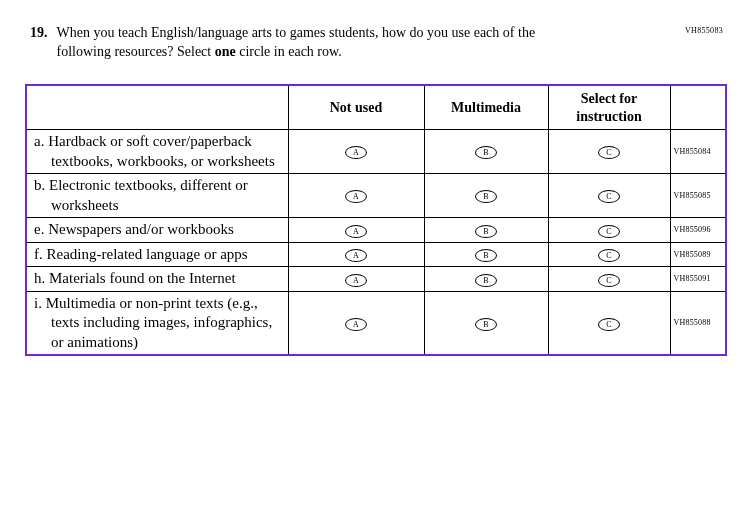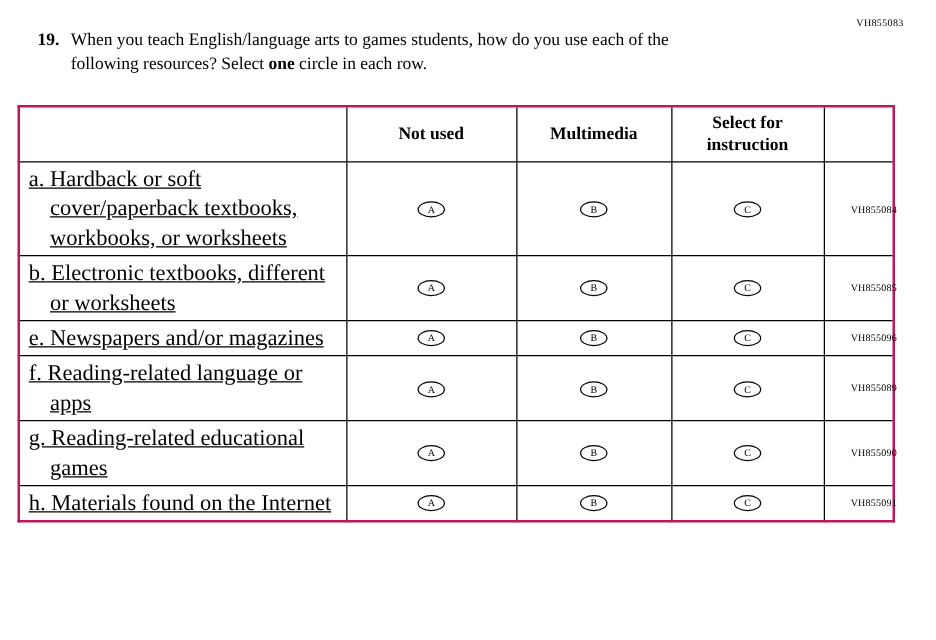--- a/index.html
+++ b/index.html
@@ -8,21 +8,21 @@
     width: 749px;
     height: 512px;
     background: #ffffff;
     color: #000000;
     font-family: "Liberation Serif", serif;
     position: relative;
     overflow: hidden;
   }
   .corner-code {
     position: absolute;
-    top: 14px;
+    top: 26px;
     right: 26px;
     font-size: 8px;
     letter-spacing: 0.3px;
   }
   .question {
     position: absolute;
     top: 24px;
     left: 30px;
     display: flex;
     font-size: 14px;
@@ -31,44 +31,43 @@
   .qnum {
     font-weight: bold;
     margin-right: 9px;
     white-space: nowrap;
   }
   .qtext { max-width: 600px; }
   .qtext .line2 { padding-left: 0px; }
   table.resource-table {
     position: absolute;
     top: 84px;
-    left: 14px;
+    left: 25px;
     width: 700px;
     border-collapse: collapse;
-    border: 2px solid #be185d;
+    border: 2px solid #6d28d9;
     table-layout: fixed;
   }
   .resource-table th, .resource-table td {
     border: 1px solid #000;
   }
   .resource-table thead th {
     font-weight: bold;
     font-size: 14px;
     text-align: center;
     vertical-align: middle;
     padding: 4px 2px;
     line-height: 1.25;
   }
   .label-cell {
-    font-size: 18px;
+    font-size: 15px;
     line-height: 1.3;
     padding: 2px 4px 2px 24px;
     text-indent: -17px;
     vertical-align: middle;
-    text-decoration: underline;
   }
   .bubble-cell {
     text-align: center;
     vertical-align: middle;
   }
   .bubble {
     display: inline-block;
     width: 22px;
     height: 13px;
     border: 1px solid #000;
@@ -77,21 +76,21 @@
     line-height: 12px;
     text-align: center;
     vertical-align: middle;
     cursor: pointer;
     background: #fff;
   }
   .code-cell {
     font-size: 8px;
     letter-spacing: 0.2px;
     text-align: left;
-    padding-left: 21px;
+    padding-left: 3px;
     vertical-align: middle;
   }
 </style>
 </head>
 <body>
 
 <div class="corner-code">VH855083</div>
 
 <div class="question">
   <span class="qnum">19.</span>
@@ -127,41 +126,41 @@
         <td class="code-cell">VH855084</td>
       </tr>
       <tr>
         <td class="label-cell">b. Electronic textbooks, different or worksheets</td>
         <td class="bubble-cell"><span class="bubble">A</span></td>
         <td class="bubble-cell"><span class="bubble">B</span></td>
         <td class="bubble-cell"><span class="bubble">C</span></td>
         <td class="code-cell">VH855085</td>
       </tr>
       <tr>
-        <td class="label-cell">e. Newspapers and/or magazines</td>
+        <td class="label-cell">e. Newspapers and/or workbooks</td>
         <td class="bubble-cell"><span class="bubble">A</span></td>
         <td class="bubble-cell"><span class="bubble">B</span></td>
         <td class="bubble-cell"><span class="bubble">C</span></td>
         <td class="code-cell">VH855096</td>
       </tr>
       <tr>
         <td class="label-cell">f. Reading-related language or apps</td>
         <td class="bubble-cell"><span class="bubble">A</span></td>
         <td class="bubble-cell"><span class="bubble">B</span></td>
         <td class="bubble-cell"><span class="bubble">C</span></td>
         <td class="code-cell">VH855089</td>
       </tr>
       <tr>
-        <td class="label-cell">g. Reading-related educational games</td>
-        <td class="bubble-cell"><span class="bubble">A</span></td>
-        <td class="bubble-cell"><span class="bubble">B</span></td>
-        <td class="bubble-cell"><span class="bubble">C</span></td>
-        <td class="code-cell">VH855090</td>
-      </tr>
-      <tr>
         <td class="label-cell">h. Materials found on the Internet</td>
         <td class="bubble-cell"><span class="bubble">A</span></td>
         <td class="bubble-cell"><span class="bubble">B</span></td>
         <td class="bubble-cell"><span class="bubble">C</span></td>
         <td class="code-cell">VH855091</td>
       </tr>
+      <tr>
+        <td class="label-cell">i. Multimedia or non-print texts (e.g., texts including images, infographics, or animations)</td>
+        <td class="bubble-cell"><span class="bubble">A</span></td>
+        <td class="bubble-cell"><span class="bubble">B</span></td>
+        <td class="bubble-cell"><span class="bubble">C</span></td>
+        <td class="code-cell">VH855088</td>
+      </tr>
     </tbody>
 </table>
 
 </body></html>

